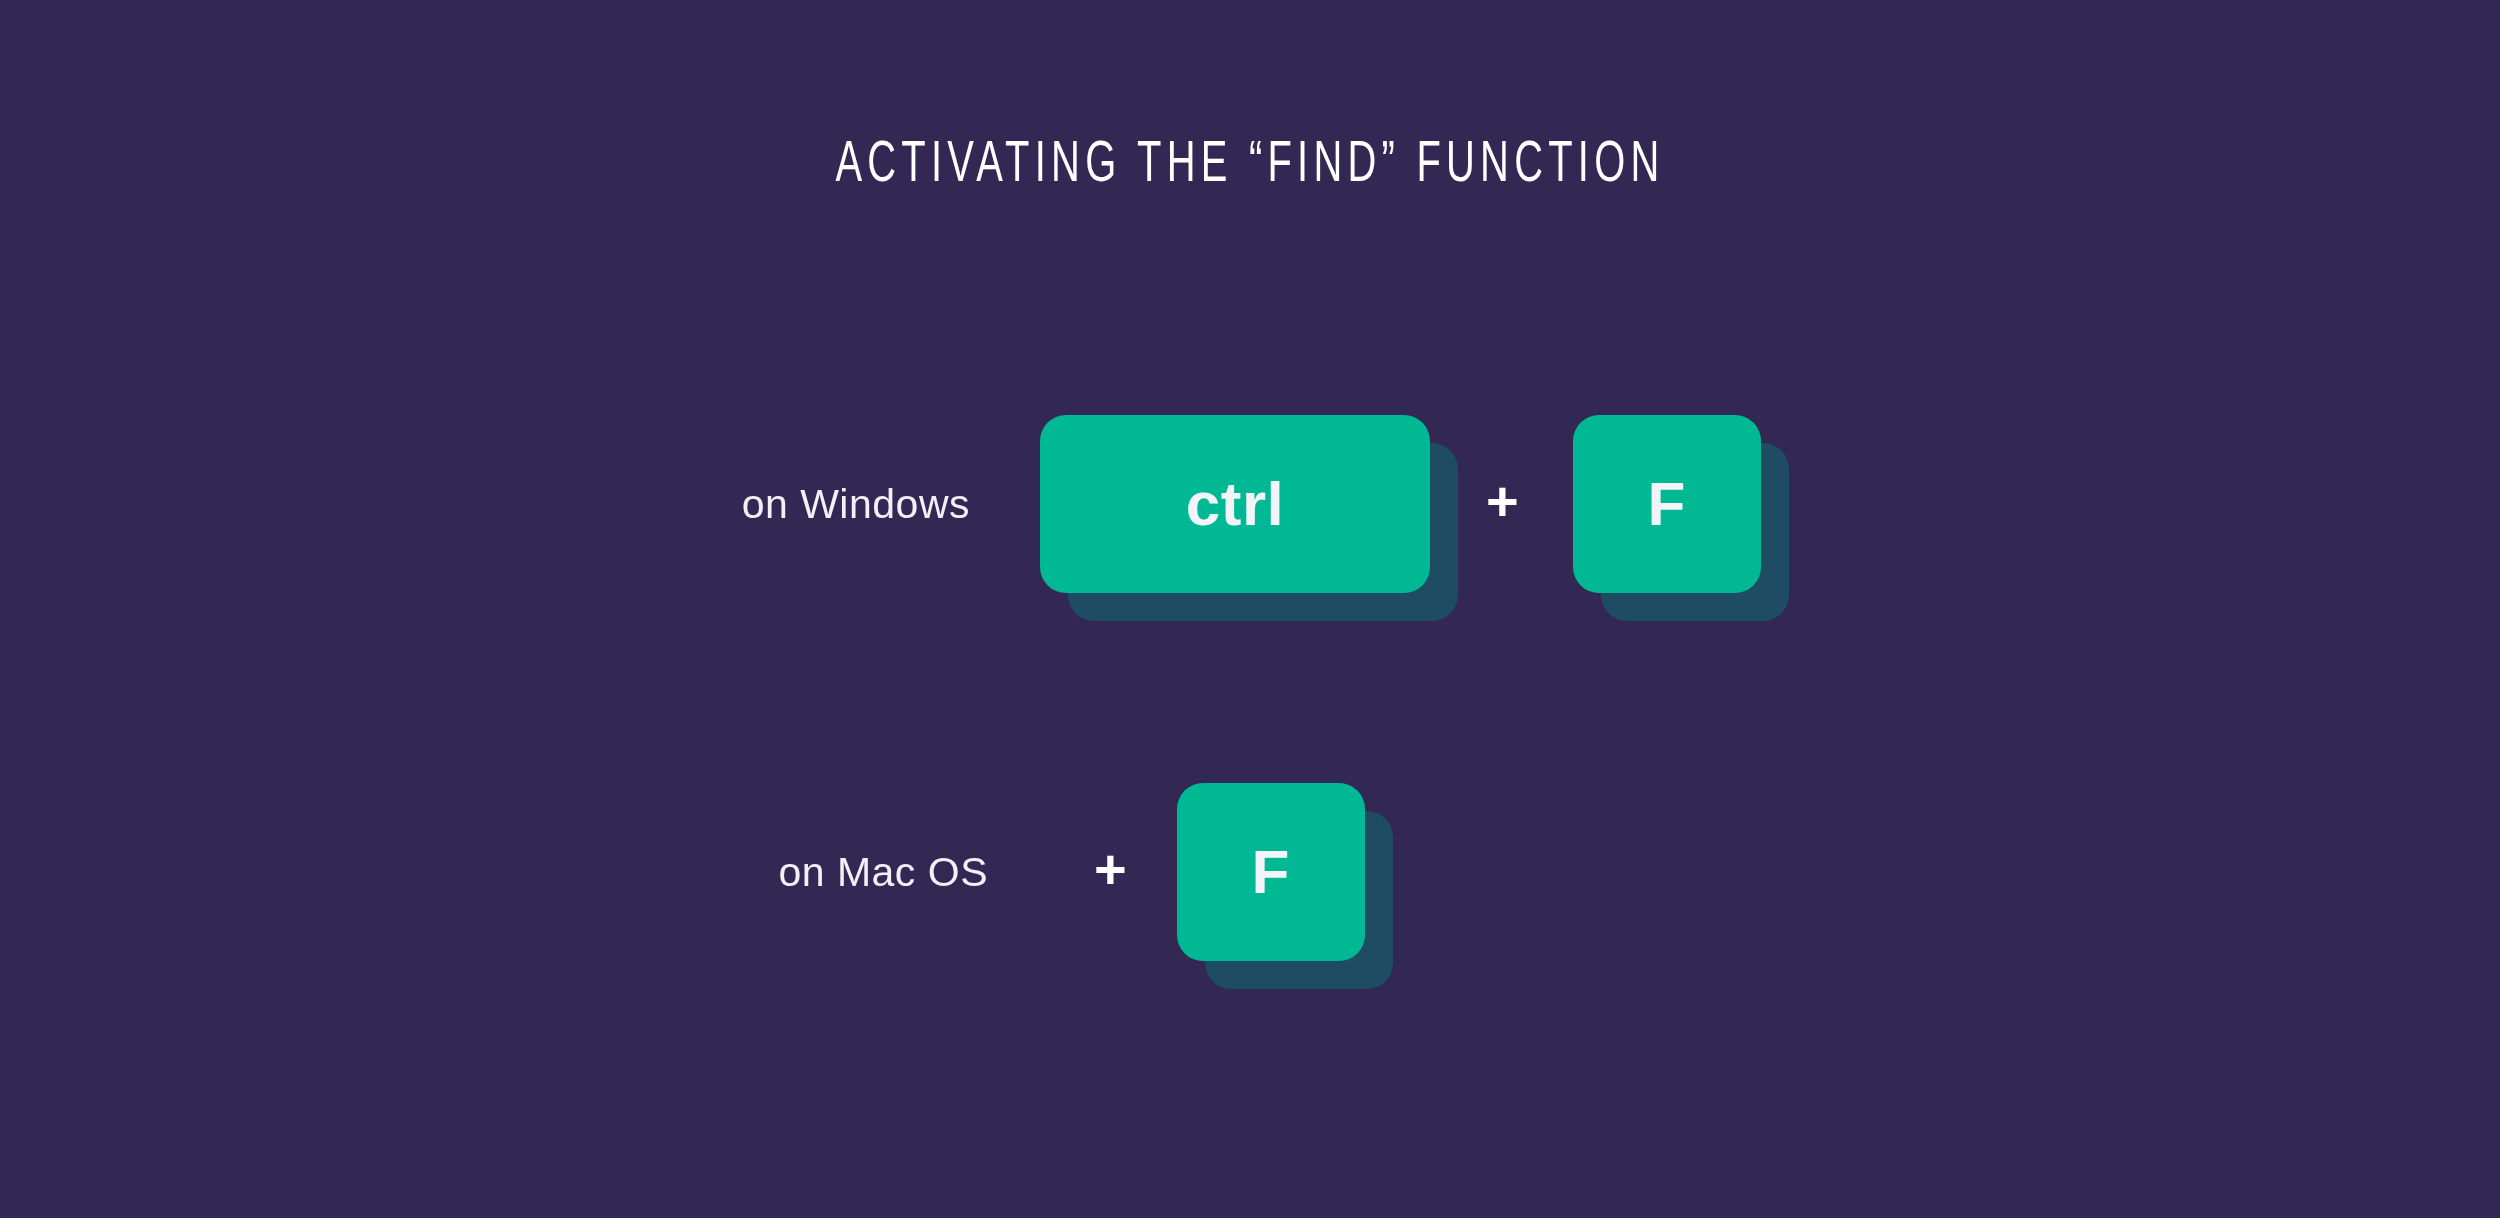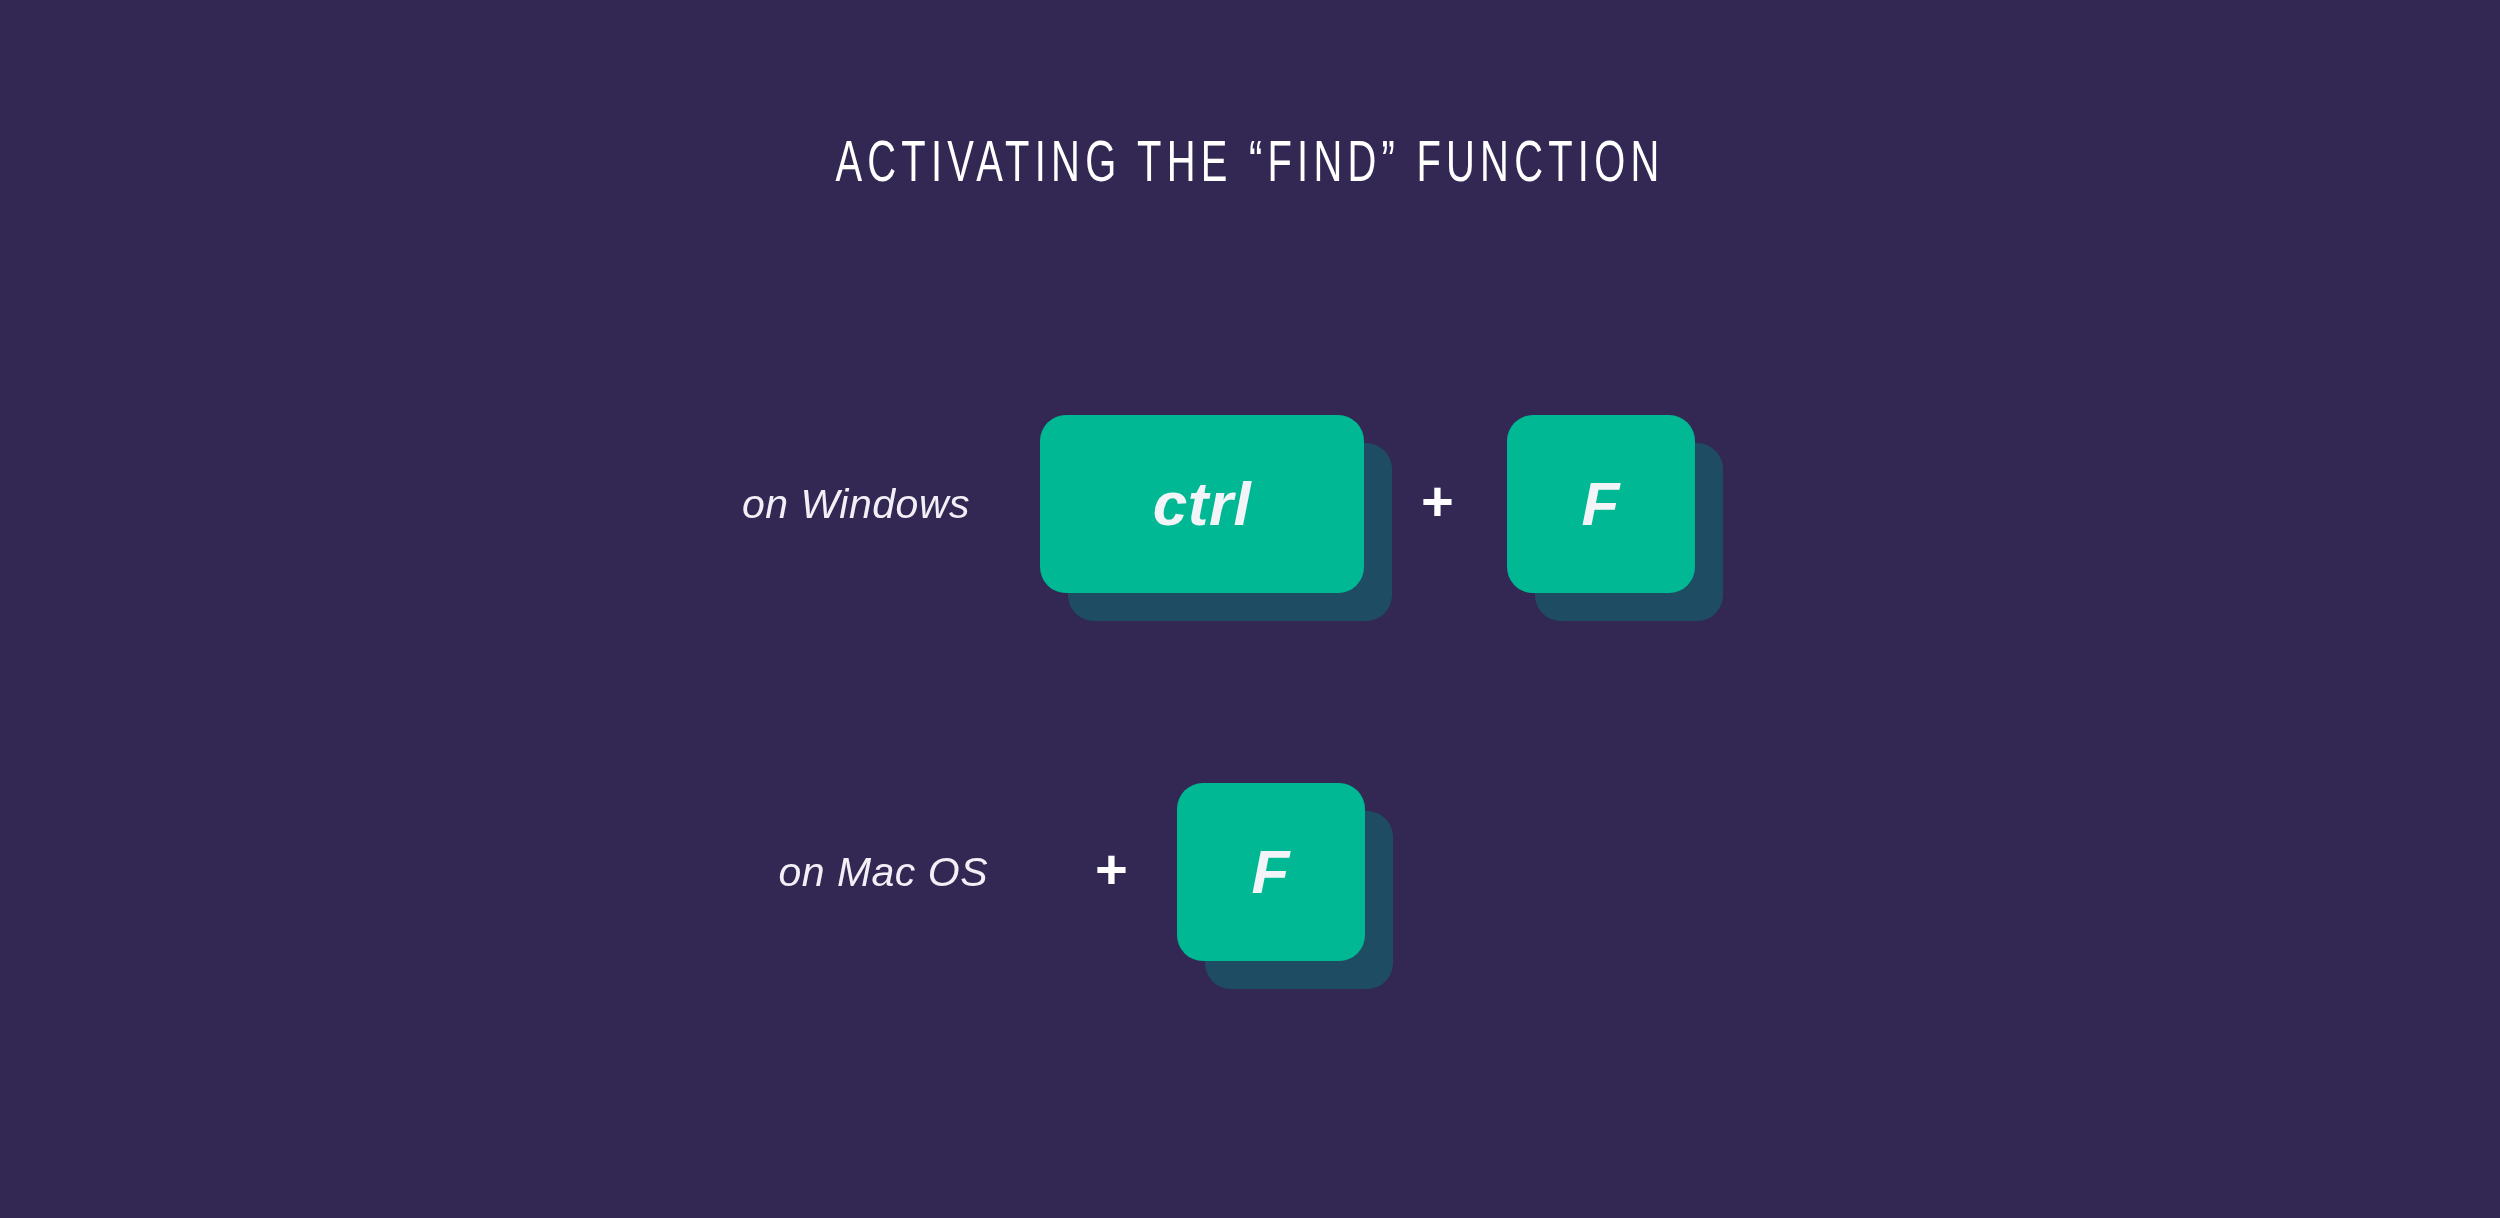--- a/index.html
+++ b/index.html
@@ -31,21 +31,20 @@
     white-space: nowrap;
     transform: scaleX(0.70);
     transform-origin: 50% 50%;
   }
 
   
   .shortcut-row {
     position: absolute;
     display: flex;
     align-items: center;
-    font-style: italic;
   }
 
   .row-windows { top: 415px; left: 630px; }
   .row-mac     { top: 783px; left: 648px; }
 
   .os-label {
     color: #f2f0f6;
     font-size: 41px;
     font-weight: 300;
     letter-spacing: 0.5px;
@@ -84,21 +83,21 @@
   }
 
   .keycap .key-label {
     color: #f2f4f8;
     font-weight: bold;
     font-size: 62px;
     letter-spacing: 0.5px;
     line-height: 1;
   }
 
-  .key-wide   { width: 324px; height: 178px; }
+  .key-wide   { width: 390px; height: 178px; }
   .key-square { width: 188px; height: 178px; }
 
   .plus-sign {
     color: #ffffff;
     font-size: 56px;
     font-weight: bold;
     line-height: 1;
     margin: 0 54px 0 56px;
     padding-bottom: 6px;
   }

